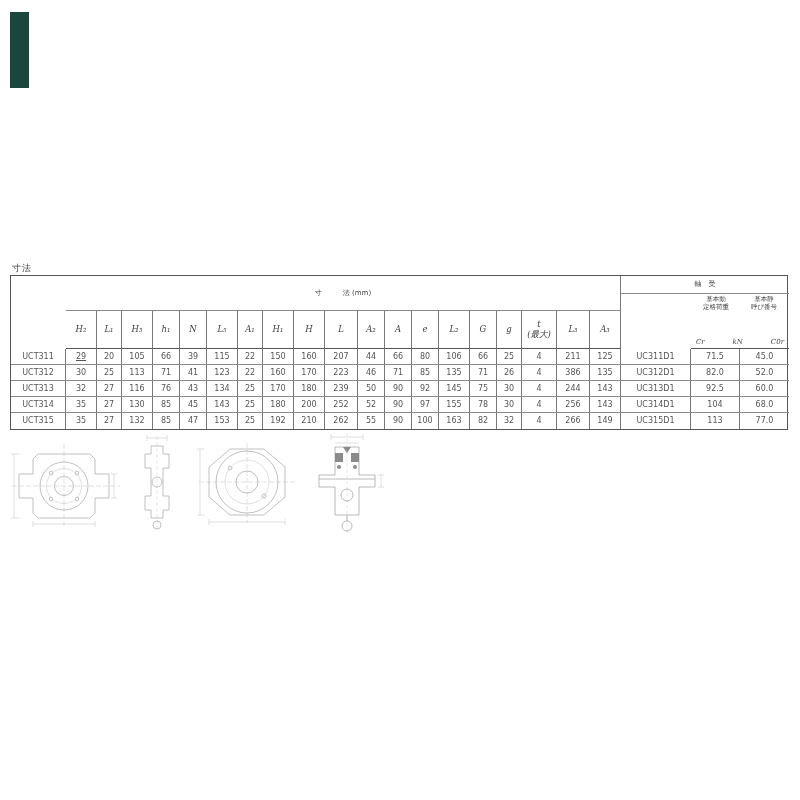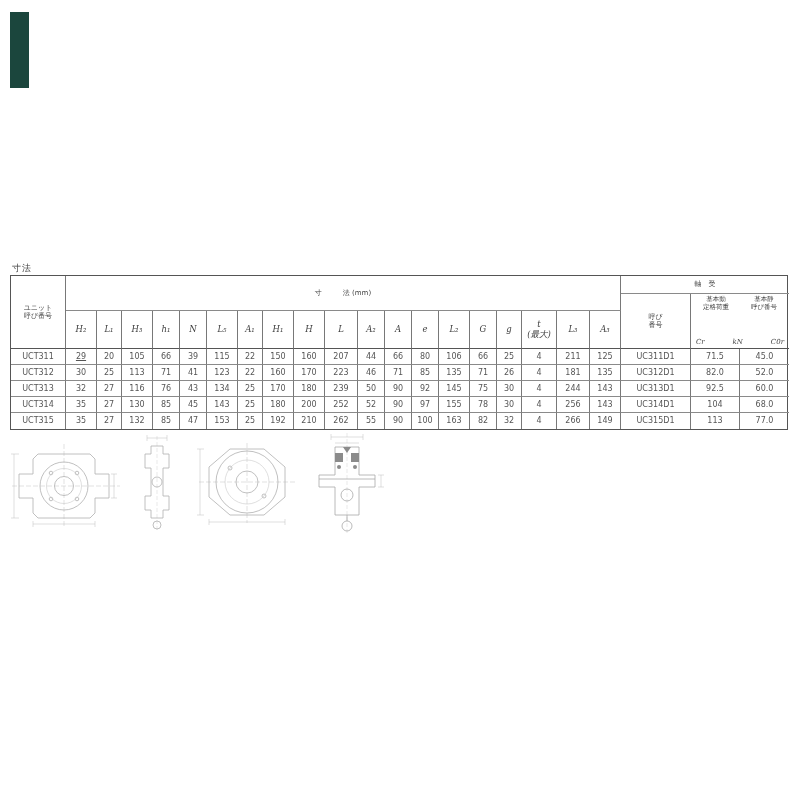--- a/index.html
+++ b/index.html
@@ -40,22 +40,20 @@
   svg{display:block;}
 </style>
 </head>
 <body>
 
 <div class="brand-bar" style="background: rgb(27, 70, 61);"></div>
 
 <div class="top-label">寸法</div>
 
 <div class="tbl" id="tbl">
-    <div class="c hdr kanji thick" style="grid-area: 1 / 1 / span 3 / span 1;">ユニット
-呼び番号</div>
     <div class="c hdr kanji cend" style="grid-area: 1 / 21 / span 1 / span 3;">軸　受</div>
     <div class="c hdr kanji" style="grid-area: 1 / 2 / span 2 / span 19;">寸　　　法 (mm)</div>
     <div class="c hdr sym thick" style="grid-area: 3 / 2 / span 1 / span 1;">H₂</div>
     <div class="c hdr sym thick" style="grid-area: 3 / 3 / span 1 / span 1;">L₁</div>
     <div class="c hdr sym thick" style="grid-area: 3 / 4 / span 1 / span 1;">H₃</div>
     <div class="c hdr sym thick" style="grid-area: 3 / 5 / span 1 / span 1;">h₁</div>
     <div class="c hdr sym thick" style="grid-area: 3 / 6 / span 1 / span 1;">N</div>
     <div class="c hdr sym thick" style="grid-area: 3 / 7 / span 1 / span 1;">L₅</div>
     <div class="c hdr sym thick" style="grid-area: 3 / 8 / span 1 / span 1;">A₁</div>
     <div class="c hdr sym thick" style="grid-area: 3 / 9 / span 1 / span 1;">H₁</div>
@@ -64,22 +62,20 @@
     <div class="c hdr sym thick" style="grid-area: 3 / 12 / span 1 / span 1;">A₂</div>
     <div class="c hdr sym thick" style="grid-area: 3 / 13 / span 1 / span 1;">A</div>
     <div class="c hdr sym thick" style="grid-area: 3 / 14 / span 1 / span 1;">e</div>
     <div class="c hdr sym thick" style="grid-area: 3 / 15 / span 1 / span 1;">L₂</div>
     <div class="c hdr sym thick" style="grid-area: 3 / 16 / span 1 / span 1;">G</div>
     <div class="c hdr sym thick" style="grid-area: 3 / 17 / span 1 / span 1;">g</div>
     <div class="c hdr sym thick" style="grid-area: 3 / 18 / span 1 / span 1;">t
 (最大)</div>
     <div class="c hdr sym thick" style="grid-area: 3 / 19 / span 1 / span 1;">L₃</div>
     <div class="c hdr sym thick" style="grid-area: 3 / 20 / span 1 / span 1;">A₃</div>
-    <div class="c hdr kanji thick" style="grid-area: 2 / 21 / span 2 / span 1;">呼び
-番号</div>
     <div class="c hdr load thick cend" style="grid-area: 2 / 22 / span 2 / span 2;"><div class="lh-row"><div class="lh">基本動
 定格荷重</div><div class="lh">基本静
 呼び番号</div></div><div class="lu-row"><span>Cr</span><span>kN</span><span>C0r</span></div></div>
     <div class="c data" style="grid-area: 4 / 1 / span 1 / span 1;">UCT311</div>
     <div class="c data" style="grid-area: 4 / 2 / span 1 / span 1; text-decoration: underline;">29</div>
     <div class="c data" style="grid-area: 4 / 3 / span 1 / span 1;">20</div>
     <div class="c data" style="grid-area: 4 / 4 / span 1 / span 1;">105</div>
     <div class="c data" style="grid-area: 4 / 5 / span 1 / span 1;">66</div>
     <div class="c data" style="grid-area: 4 / 6 / span 1 / span 1;">39</div>
     <div class="c data" style="grid-area: 4 / 7 / span 1 / span 1;">115</div>
@@ -110,21 +106,21 @@
     <div class="c data" style="grid-area: 5 / 9 / span 1 / span 1;">160</div>
     <div class="c data" style="grid-area: 5 / 10 / span 1 / span 1;">170</div>
     <div class="c data" style="grid-area: 5 / 11 / span 1 / span 1;">223</div>
     <div class="c data" style="grid-area: 5 / 12 / span 1 / span 1;">46</div>
     <div class="c data" style="grid-area: 5 / 13 / span 1 / span 1;">71</div>
     <div class="c data" style="grid-area: 5 / 14 / span 1 / span 1;">85</div>
     <div class="c data" style="grid-area: 5 / 15 / span 1 / span 1;">135</div>
     <div class="c data" style="grid-area: 5 / 16 / span 1 / span 1;">71</div>
     <div class="c data" style="grid-area: 5 / 17 / span 1 / span 1;">26</div>
     <div class="c data" style="grid-area: 5 / 18 / span 1 / span 1;">4</div>
-    <div class="c data" style="grid-area: 5 / 19 / span 1 / span 1;">181</div>
+    <div class="c data" style="grid-area: 5 / 19 / span 1 / span 1;">386</div>
     <div class="c data" style="grid-area: 5 / 20 / span 1 / span 1;">135</div>
     <div class="c data" style="grid-area: 5 / 21 / span 1 / span 1;">UC312D1</div>
     <div class="c data" style="grid-area: 5 / 22 / span 1 / span 1;">82.0</div>
     <div class="c data cend" style="grid-area: 5 / 23 / span 1 / span 1;">52.0</div>
     <div class="c data" style="grid-area: 6 / 1 / span 1 / span 1;">UCT313</div>
     <div class="c data" style="grid-area: 6 / 2 / span 1 / span 1;">32</div>
     <div class="c data" style="grid-area: 6 / 3 / span 1 / span 1;">27</div>
     <div class="c data" style="grid-area: 6 / 4 / span 1 / span 1;">116</div>
     <div class="c data" style="grid-area: 6 / 5 / span 1 / span 1;">76</div>
     <div class="c data" style="grid-area: 6 / 6 / span 1 / span 1;">43</div>

